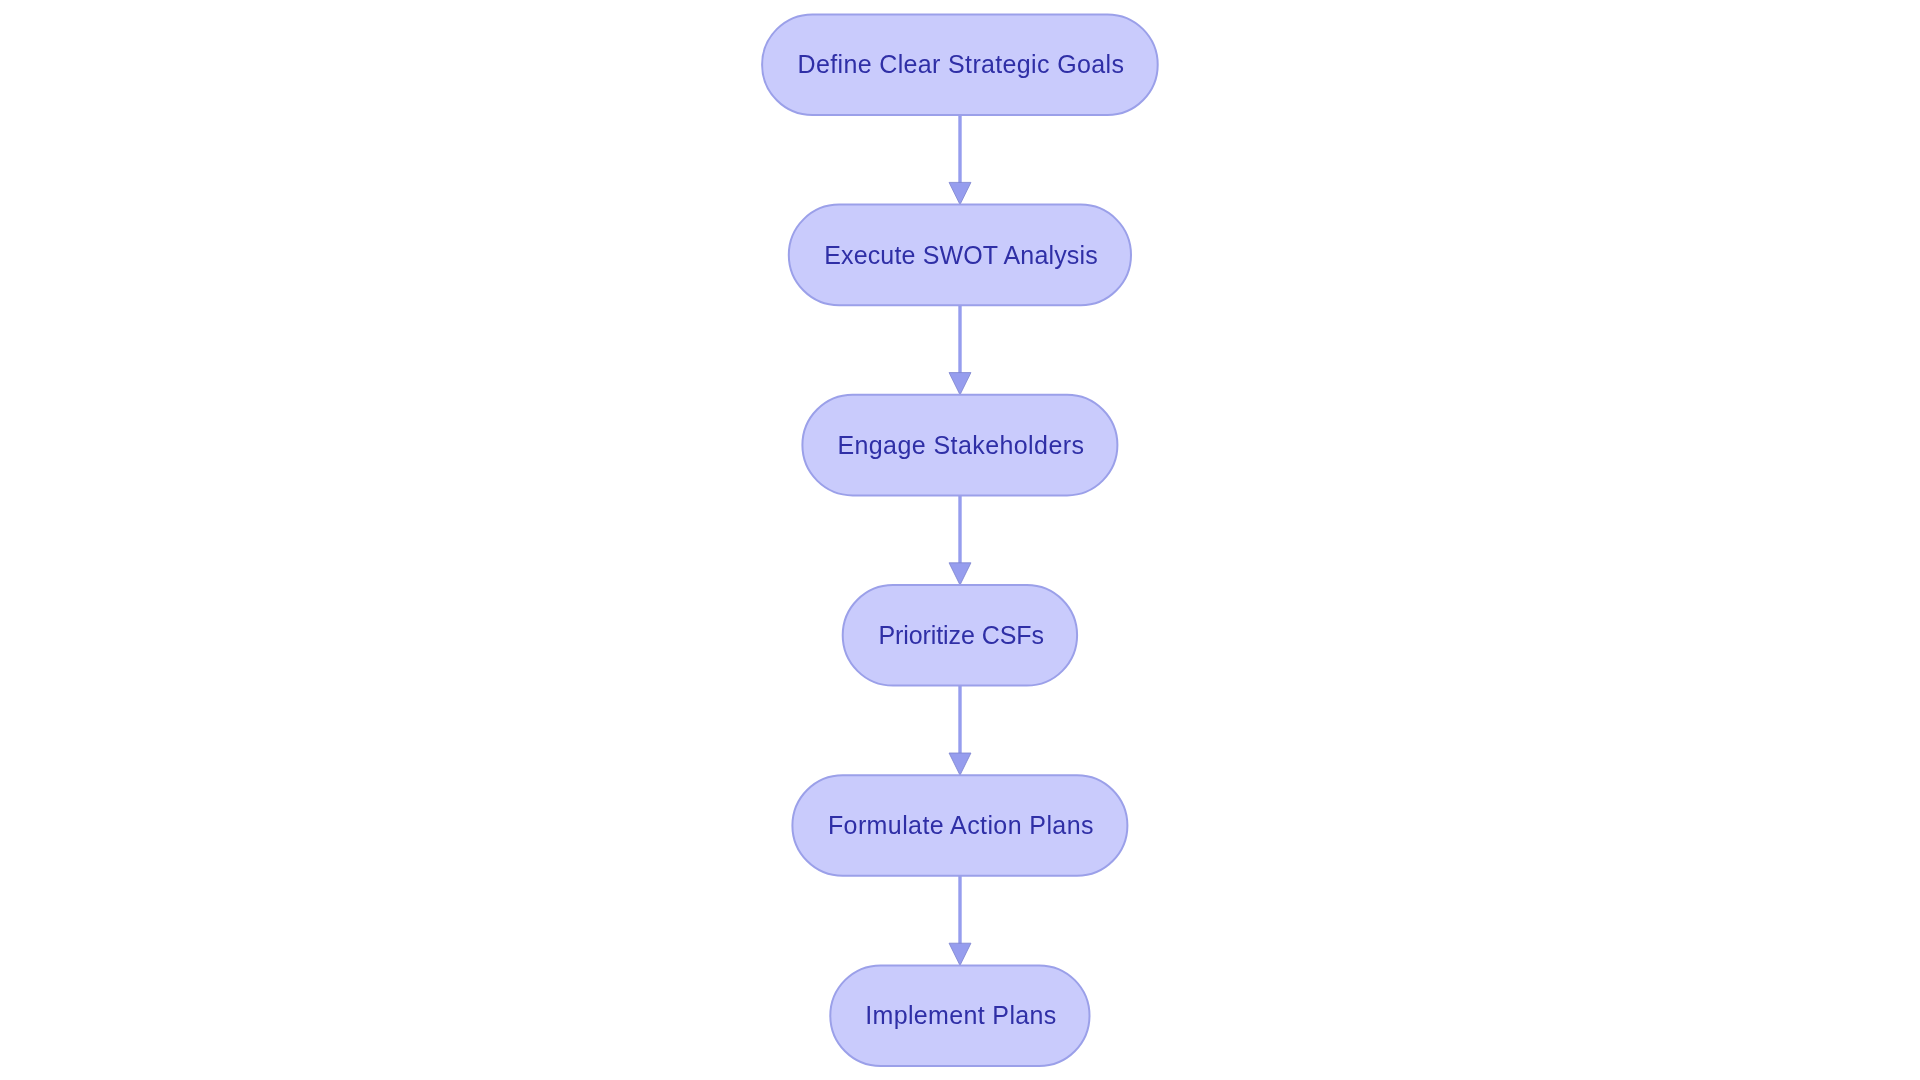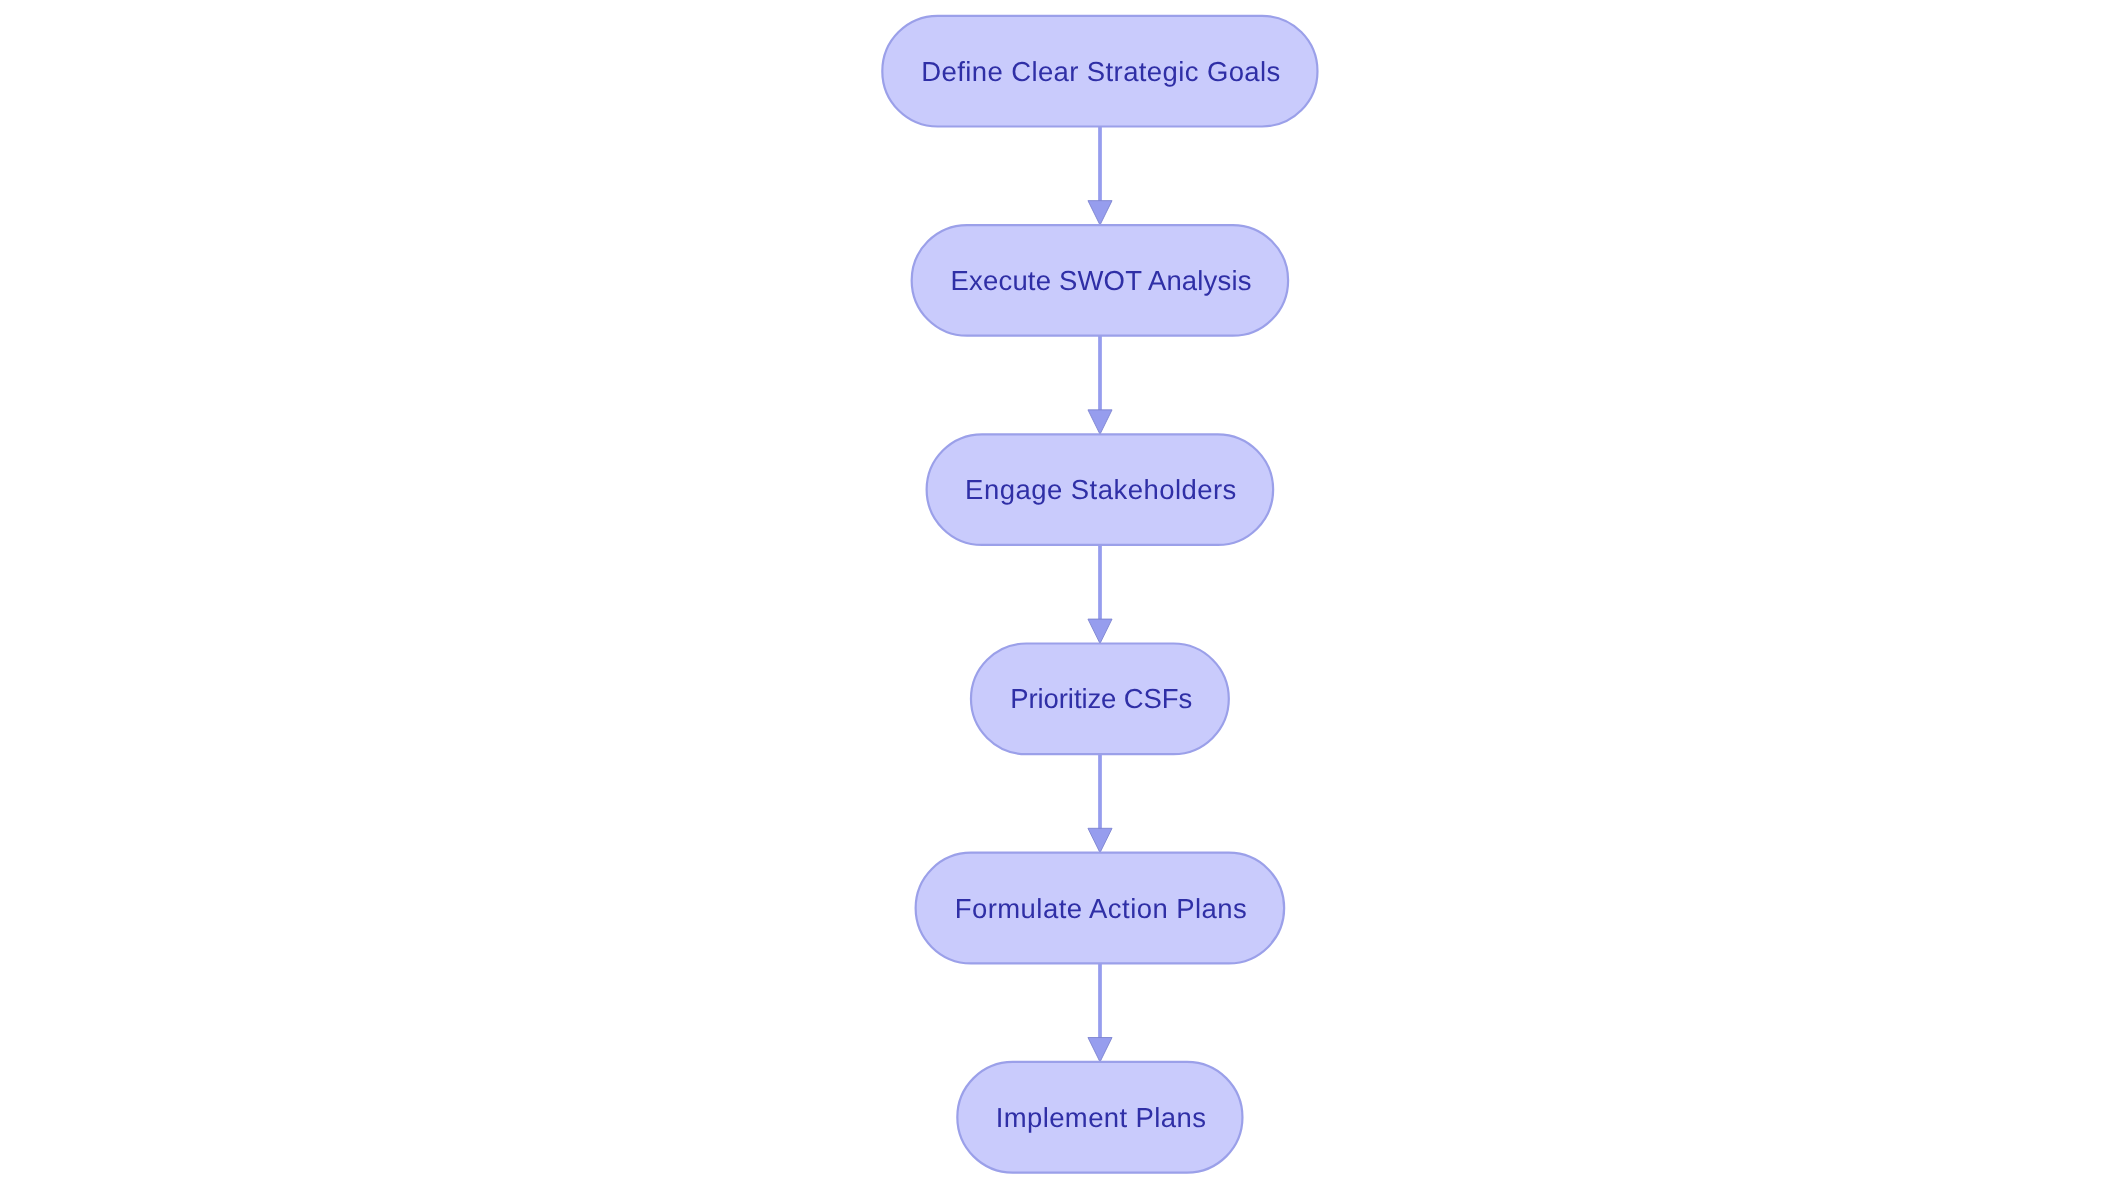--- a/index.html
+++ b/index.html
@@ -9,21 +9,20 @@
     width: 1920px;
     height: 1080px;
     background: #ffffff;
     overflow: hidden;
   }
   #flowchart-root {
     position: relative;
     width: 1700px;
     height: 1080px;
     background: #ffffff;
-    margin-left: 40px;
   }
   #flow-svg {
     position: absolute;
     left: 0;
     top: 0;
     width: 1920px;
     height: 1080px;
     display: block;
     
     filter: blur(0px);

